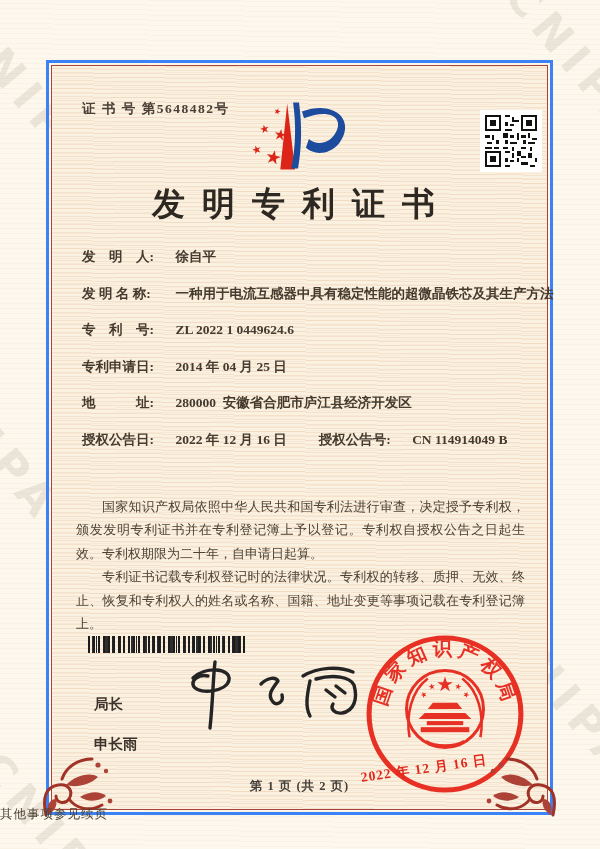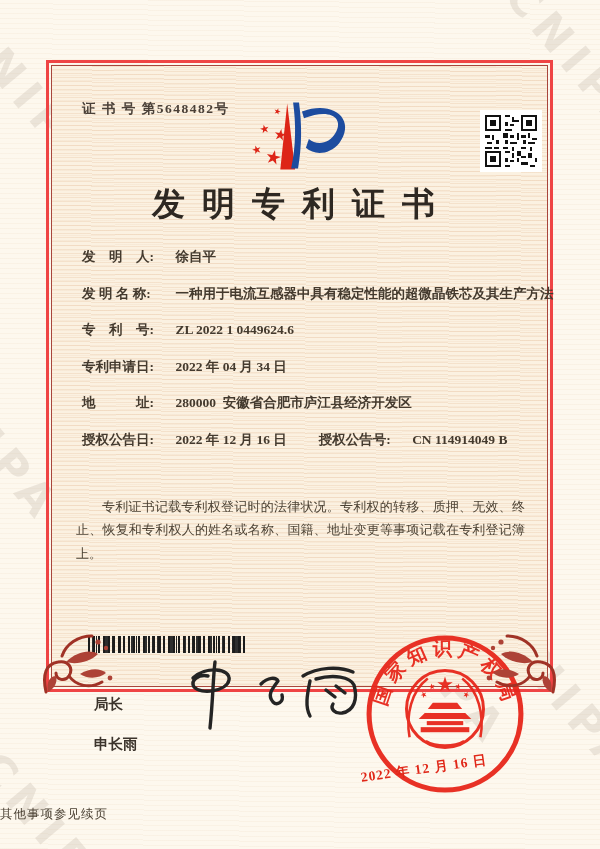--- a/index.html
+++ b/index.html
@@ -11,22 +11,22 @@
     color:#3f382e;
   }
   .watermark{
     position:absolute;z-index:1;pointer-events:none;white-space:nowrap;
     font-family:"DejaVu Sans","Liberation Sans",sans-serif;
     font-size:44px;font-weight:bold;letter-spacing:9px;
     color:rgba(172,158,146,0.22);
     transform:rotate(50deg);transform-origin:left top;
   }
   .frame{
-    position:absolute;left:46px;top:60px;width:507px;height:632px;
-    border:3px solid #ef4444;z-index:2;box-sizing:border-box;
+    position:absolute;left:46px;top:60px;width:507px;height:755px;
+    border:3px solid #3b82f6;z-index:2;box-sizing:border-box;
   }
   .frame-inner{
     position:absolute;inset:2px;border:1px solid #a8453b;
     background-color:#fbf1e1;
     background-image:
       repeating-linear-gradient(0.8deg, rgba(221,170,126,0.22) 0 1px, transparent 1px 4px),
       repeating-linear-gradient(-0.6deg, rgba(228,185,150,0.14) 0 1px, transparent 1px 5px);
   }
   .corner{position:absolute;width:86px;height:86px;z-index:4;}
   .corner.bl{left:-13px;bottom:-13px;}
@@ -163,35 +163,36 @@
       <div class="row">
         <span class="flabel">发 明 名 称:</span>
         <span class="fvalue">一种用于电流互感器中具有稳定性能的超微晶铁芯及其生产方法</span>
       </div>
       <div class="row">
         <span class="flabel">专　利　号:</span>
         <span class="fvalue">ZL 2022 1 0449624.6</span>
       </div>
       <div class="row">
         <span class="flabel">专利申请日:</span>
-        <span class="fvalue">2022 年 04 月 34 日</span>
+        <span class="fvalue">2014 年 04 月 25 日</span>
       </div>
       <div class="row">
         <span class="flabel">地　　　址:</span>
         <span class="fvalue">280000  安徽省合肥市庐江县经济开发区</span>
       </div>
       <div class="row">
         <span class="flabel">授权公告日:</span>
         <span class="fvalue fixed">2022 年 12 月 16 日</span>
         <span class="flabel">授权公告号:</span>
         <span class="fvalue">CN 114914049 B</span>
       </div>
     </div>
 
     <div class="paras">
+      <p>国家知识产权局依照中华人民共和国专利法进行审查，决定授予专利权，颁发发明专利证书并在专利登记簿上予以登记。专利权自授权公告之日起生效。专利权期限为二十年，自申请日起算。</p>
       <p>专利证书记载专利权登记时的法律状况。专利权的转移、质押、无效、终止、恢复和专利权人的姓名或名称、国籍、地址变更等事项记载在专利登记簿上。</p>
     </div>
 
     <div class="barcode"></div>
 
     <div class="director">
       <div>局长</div>
       <div>申长雨</div>
     </div>
 
@@ -231,20 +232,21 @@
         </g>
         <g fill="none" stroke="#e7271b">
           <path d="M46,104 C42,82 48,58 64,46" stroke-width="2.5"></path>
           <path d="M116,104 C120,82 114,58 98,46" stroke-width="2.5"></path>
           <path d="M62,108 C72,114 90,114 100,108" stroke-width="3"></path>
         </g>
       </g>
     </svg>
     <div class="seal-date">2022 年 12 月 16 日</div>
 
+    <div class="page-num">第 1 页 (共 2 页)</div>
   </div>
 
   <svg class="corner bl" viewBox="0 0 86 86">
     <g fill="none" stroke="#a03226" stroke-width="3" stroke-linecap="round">
       <path d="M10,76 C6,58 10,48 22,46 C32,44 38,52 33,60 C29,66 20,64 20,57"></path>
       <path d="M33,60 C40,70 54,73 66,66"></path>
       <path d="M26,40 C30,28 42,20 56,20"></path>
     </g>
     <g fill="#ad4236">
       <path d="M30,46 C40,36 54,33 62,38 C54,46 40,49 30,46 Z"></path>

